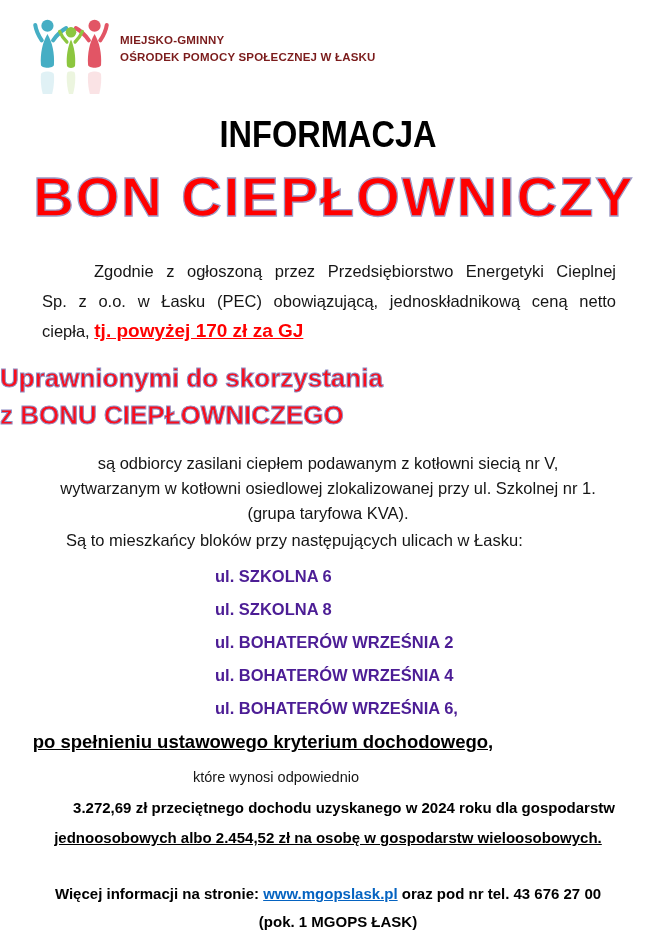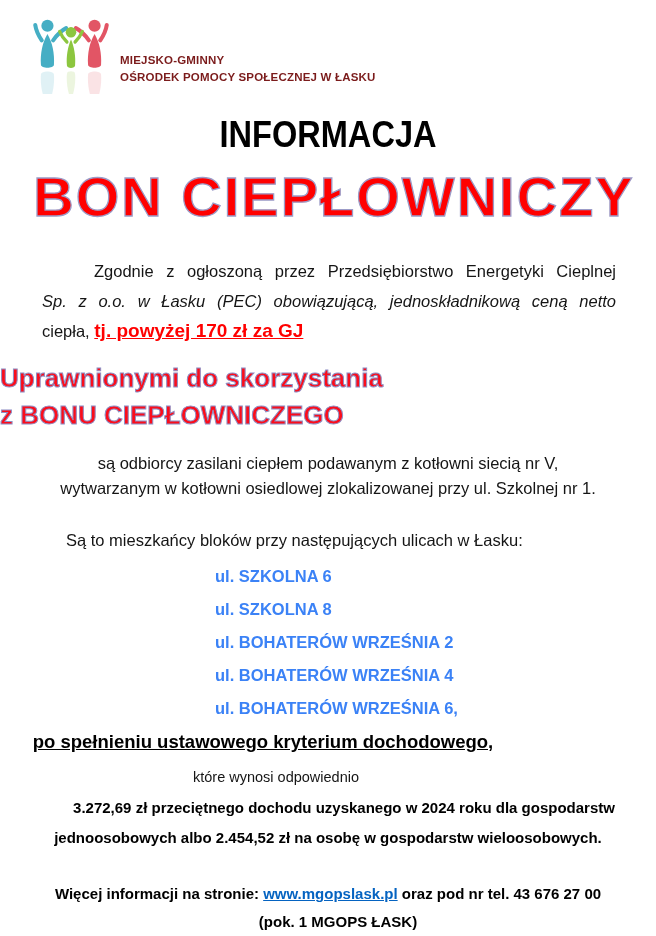--- a/index.html
+++ b/index.html
@@ -3,64 +3,64 @@
 <meta charset="utf-8">
 <style>
   * { margin:0; padding:0; box-sizing:border-box; }
   html,body { width:656px; height:936px; background:#ffffff; overflow:hidden;
               font-family:"Liberation Sans", sans-serif; color:#111; }
   .page { position:relative; width:656px; height:936px; background:#fff; }
 
   
   .logo-row { position:absolute; top:16px; left:30px; display:flex; align-items:flex-start; gap:8px; }
   .logo-svg { width:82px; height:78px; flex:0 0 auto; }
-  .org-name { margin-top:36px; font-size:11.5px; font-weight:700; color:#7b1b1b;
+  .org-name { margin-top:16px; font-size:11.5px; font-weight:700; color:#7b1b1b;
               line-height:1.45; letter-spacing:0.2px; }
 
   
   .title-info { position:absolute; top:114px; left:0; width:656px; text-align:center;
                 font-size:37px; font-weight:700; color:#000;
                 transform:scaleX(0.88); transform-origin:center; letter-spacing:0; }
   .title-bon  { position:absolute; top:164px; left:0; width:656px; text-align:center;
                 font-size:56px; font-weight:700; color:#ff0000; letter-spacing:2px;padding-left:12px;
                 -webkit-text-stroke:1.3px #9c9cc8; }
 
   
   .intro { position:absolute; top:256px; left:42px; width:574px;
            font-size:16.5px; line-height:30px; color:#151515; }
   .intro .l1 { text-align:justify; text-align-last:justify; padding-left:52px; }
-  .intro .l2 { text-align:justify; text-align-last:justify;font-style:italic; }
+  .intro .l2 { text-align:justify; text-align-last:justify; }
   .intro .l3 { text-align:left; }
   .highlight { color:#ff0000; font-weight:700; text-decoration:underline; font-size:19px; }
 
   
   .elig-heading { position:absolute; top:360px; left:0; width:656px; 
                   font-size:26px; font-weight:700; color:#fb0d1b; line-height:37px;
                   -webkit-text-stroke:1px #8f8fc4; }
 
   
   .elig-text { position:absolute; top:451px; left:30px; width:596px; text-align:center;
                font-size:16.5px; line-height:25px; color:#151515; }
 
   .residents-intro { position:absolute; top:531px; left:42px; width:574px; text-align:left;
                      font-size:16.5px; color:#151515;margin-left:24px; }
 
   
   .streets { position:absolute; top:560px; left:215px; list-style:none; }
-  .streets li { font-size:16.5px; font-weight:700; line-height:33px; color:#3b82f6; }
+  .streets li { font-size:16.5px; font-weight:700; line-height:33px; color:#4c1d95; }
 
   
   .crit-heading { position:absolute; top:731px; left:0; width:526px; text-align:center;
                   font-size:18.5px; font-weight:700; text-decoration:underline; color:#000; }
   .crit-sub { position:absolute; top:769px; left:0; width:552px; text-align:center;
               font-size:14.5px; color:#151515; }
   .crit-amounts1 { position:absolute; top:799px; left:0; width:656px; text-align:center;
                    font-size:15px; font-weight:700; color:#000;padding-left:32px; }
   .crit-amounts2 { position:absolute; top:829px; left:0; width:656px; text-align:center;
-                   font-size:15px; font-weight:700; color:#000; }
+                   font-size:15px; font-weight:700; color:#000;text-decoration:underline; }
 
   
   .footer-info { position:absolute; top:885px; left:0; width:656px; text-align:center;
                  font-size:15px; font-weight:700; color:#000; }
   .footer-info a { color:#0563c1; text-decoration:underline; cursor:pointer; font-weight:700; }
   .footer-room { position:absolute; top:913px; left:0; width:656px; text-align:center;
                  font-size:15px; font-weight:700; color:#000;padding-left:20px; }
 </style>
 </head>
 <body>
@@ -110,20 +110,21 @@
   </div>
 
   <div class="elig-heading">
     <div>Uprawnionymi do skorzystania</div>
     <div>z BONU CIEPŁOWNICZEGO</div>
   </div>
 
   <div class="elig-text">
     <div>są odbiorcy zasilani ciepłem podawanym z kotłowni siecią nr V,</div>
     <div>wytwarzanym w kotłowni osiedlowej zlokalizowanej przy ul. Szkolnej nr 1.</div>
+    <div>(grupa taryfowa KVA).</div>
   </div>
 
   <div class="residents-intro">Są to mieszkańcy bloków przy następujących ulicach w Łasku:</div>
 
   <ul class="streets">
     <li>ul. SZKOLNA 6</li>
     <li>ul. SZKOLNA 8</li>
     <li>ul. BOHATERÓW WRZEŚNIA 2</li>
     <li>ul. BOHATERÓW WRZEŚNIA 4</li>
     <li>ul. BOHATERÓW WRZEŚNIA 6,</li>

